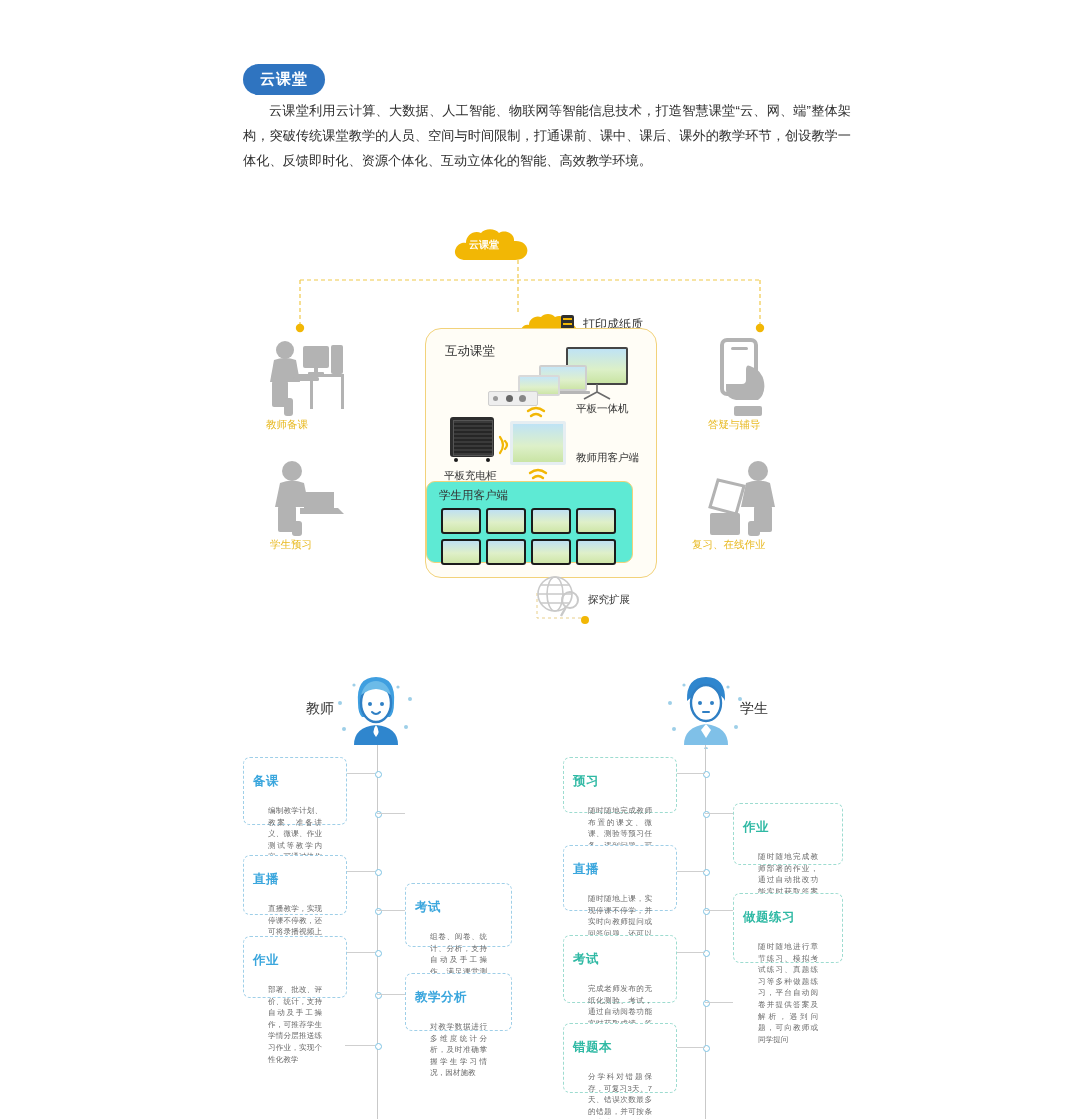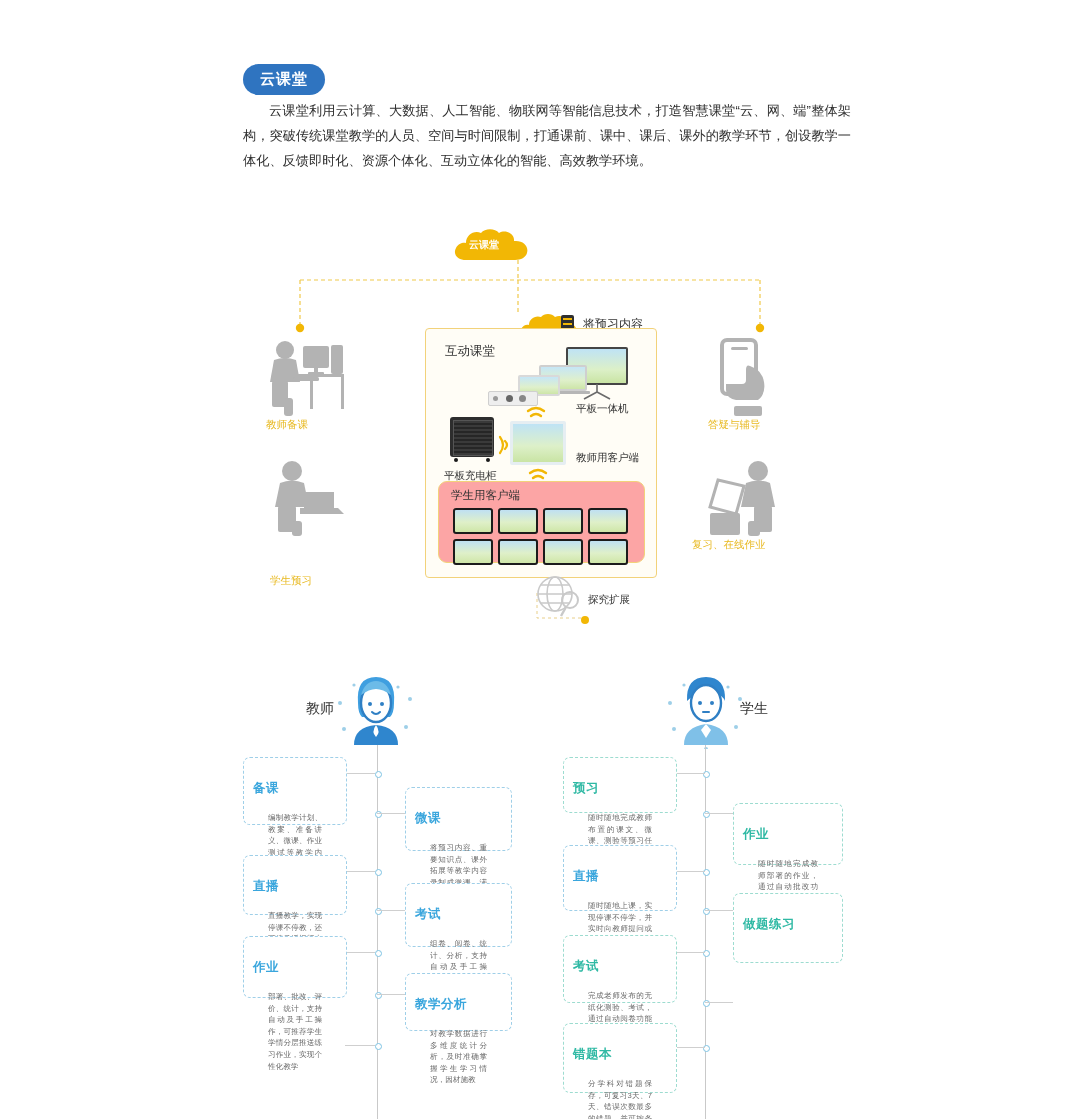--- a/index.html
+++ b/index.html
@@ -35,25 +35,25 @@
   .lbl-yellow{color:#e8b920;font-size:10.5px;text-align:center;}
   .lbl-dark{color:#333;font-size:10.5px;}
   .lbl-dark-big{color:#333;font-size:12px;}
   .lbl-cloudtxt{color:#ffffff;font-size:10px;font-weight:bold;}
 
   .cloud-main{
     position:absolute;left:213px;top:10px;width:76px;height:34px;
   }
   .room-box{
     position:absolute;left:185px;top:110px;width:230px;height:248px;
-    border:1.4px solid #f2d27a;border-radius:4px;background:#fffdf6;
+    border:1.4px solid #f2d27a;border-radius:16px;background:#fffdf6;
   }
   .stu-box{
-    position:absolute;left:12px;top:152px;width:205px;height:80px;
-    border:1.4px solid #f2d27a;border-radius:9px;background:#fca5a5;
+    position:absolute;left:0;top:152px;width:205px;height:80px;
+    border:1.4px solid #f2d27a;border-radius:9px;background:#5eead4;
   }
   .tab-grid{position:absolute;left:14px;top:26px;width:180px;
     display:grid;grid-template-columns:repeat(4,40px);
     grid-gap:5px 5px;}
   .tab{
     width:40px;height:26px;background:#1b1b1b;border-radius:3px;
     padding:2px;box-sizing:border-box;
   }
   .tab i{display:block;width:100%;height:100%;border-radius:1px;
     background:linear-gradient(180deg,#bfe0f2 0%,#dff0c9 55%,#cfe6a8 100%);}
@@ -70,21 +70,21 @@
   .card{
     position:absolute;
     border:1px dashed #9fcfe8;
     border-radius:7px;
     background:#ffffff;
     box-sizing:border-box;
     padding:7px 9px 8px 9px;
   }
   .card.green{border-color:#9ddcd0;}
   .card h4{
-    margin:15px 0 4px 0;font-size:12.5px;font-weight:bold;
+    margin:8px 0 4px 0;font-size:12.5px;font-weight:bold;
     color:#3aa6dd;letter-spacing:.5px;
   }
   .card.green h4{color:#2fb9a4;}
   .card p{
     margin:15px;font-size:7.6px;line-height:11.6px;color:#6b6b6b;
     text-align:justify;
   }
   .spine{position:absolute;width:1px;background:#c9c9c9;}
   .node{position:absolute;width:5px;height:5px;border-radius:50%;
     background:#fff;border:1.2px solid #7ec3e3;}
@@ -141,21 +141,21 @@
         <path d="M10 26 C2 26 0 20 3 16 C5 12 9 11 11 12 C11 6 17 2 23 4 C26 0 34 0 37 4 C43 1 50 5 49 11 C56 10 60 15 58 21 C57 26 52 26 48 26 Z" fill="#f2b705"></path>
       </svg>
 
       <div style="position:absolute;left:43px;top:2px;width:13px;height:24px;background:#2f2f2f;border-radius:2px;">
         <div style="position:absolute;left:2px;top:3px;width:9px;height:2px;background:#f2b705;"></div>
         <div style="position:absolute;left:2px;top:8px;width:9px;height:2px;background:#f2b705;"></div>
         <div style="position:absolute;left:2px;top:13px;width:9px;height:2px;background:#d9d9d9;"></div>
         <div style="position:absolute;left:2px;top:18px;width:9px;height:2px;background:#d9d9d9;"></div>
       </div>
     </div>
-    <span class="lbl lbl-dark-big" style="left:343px;top:98px;">将预习内容</span>
+    <span class="lbl lbl-dark-big" style="left:343px;top:98px;">打印成纸质</span>
 
     <div class="room-box">
       <span class="lbl lbl-dark-big" style="left:19px;top:14px;font-size:12.5px;">互动课堂</span>
 
       <div style="position:absolute;left:140px;top:18px;width:62px;height:42px;">
         <div style="width:62px;height:38px;background:#454545;border-radius:2px;padding:2px;box-sizing:border-box;">
           <div style="width:100%;height:100%;background:linear-gradient(180deg,#bfe3f5 0%,#dcf0c8 60%,#c9e4a4 100%);"></div>
         </div>
         <svg width="62" height="16" style="position:absolute;left:0;top:37px;">
           <path d="M31 0 L31 8 M31 8 L18 15 M31 8 L44 15" stroke="#6b6b6b" stroke-width="1.6" fill="none"></path>
@@ -261,21 +261,21 @@
     <div class="person" style="left:28px;top:240px;width:80px;height:78px;">
       <svg width="80" height="78" viewBox="0 0 80 78" fill="#b3b3b3">
         <circle cx="24" cy="13" r="10"></circle>
         <path d="M12 25 q12 -5 24 0 l5 24 h-34 Z"></path>
         <rect x="10" y="48" width="18" height="26" rx="2"></rect>
         <rect x="24" y="63" width="10" height="15" rx="3"></rect>
         <path d="M36 34 l30 0 l0 16 l-30 0 Z"></path>
         <path d="M32 50 l38 0 l6 6 l-44 0 Z"></path>
       </svg>
     </div>
-    <span class="lbl lbl-yellow" style="left:30px;top:320px;margin-top:36px;">学生预习</span>
+    <span class="lbl lbl-yellow" style="left:30px;top:320px;">学生预习</span>
 
     <div class="person" style="left:468px;top:118px;width:78px;height:82px;">
       <svg width="78" height="82" viewBox="0 0 78 82" fill="#b3b3b3">
         <rect x="14" y="4" width="34" height="54" rx="5" fill="none" stroke="#b3b3b3" stroke-width="4"></rect>
         <rect x="23" y="11" width="17" height="3" rx="1.5"></rect>
         <path d="M42 30 q12 4 14 16 q2 12 -6 18 l-22 0 q-10 -2 -10 -10 l0 -6 l16 0 q4 0 4 -4 l0 -10 q0 -6 4 -4 Z"></path>
         <rect x="26" y="70" width="28" height="10" rx="2"></rect>
       </svg>
     </div>
     <span class="lbl lbl-yellow" style="left:468px;top:200px;">答疑与辅导</span>
@@ -398,24 +398,20 @@
       <h4>直播</h4>
       <p>直播教学，实现停课不停教，还可将录播视频上传至平台以供学生反复学习</p>
     </div>
 
     <div class="card" style="left:243px;top:281px;width:104px;height:62px;">
       <h4>作业</h4>
       <p>部署、批改、评价、统计，支持自动及手工操作，可推荐学生学情分层推送练习作业，实现个性化教学</p>
     </div>
 
 
-    <div class="card" style="left:405px;top:132px;width:107px;height:64px;">
-      <h4>微课</h4>
-      <p>将预习内容、重要知识点、课外拓展等教学内容录制成微课，满足学生课前、课后、课外学习需求</p>
-    </div>
 
     <div class="card" style="left:405px;top:228px;width:107px;height:64px;">
       <h4>考试</h4>
       <p>组卷、阅卷、统计、分析，支持自动及手工操作，满足课堂测验、单元考试、期末考试等各类考试需求</p>
     </div>
 
     <div class="card" style="left:405px;top:318px;width:107px;height:58px;">
       <h4>教学分析</h4>
       <p>对教学数据进行多维度统计分析，及时准确掌握学生学习情况，因材施教</p>
     </div>
@@ -440,17 +436,18 @@
       <p>分学科对错题保存，可复习3天、7天、错误次数最多的错题，并可按条件生成word，打印成纸质，支持错题在线重做</p>
     </div>
 
     <div class="card green" style="left:733px;top:148px;width:110px;height:62px;">
       <h4>作业</h4>
       <p>随时随地完成教师部署的作业，通过自动批改功能实时获取答案及解析，遇到问题，可向教师或同学提问</p>
     </div>
 
     <div class="card green" style="left:733px;top:238px;width:110px;height:70px;">
       <h4>做题练习</h4>
+      <p>随时随地进行章节练习、模拟考试练习、真题练习等多种做题练习，平台自动阅卷并提供答案及解析，遇到问题，可向教师或同学提问</p>
     </div>
 
 
   </div>
 </div>
 
 </body></html>

